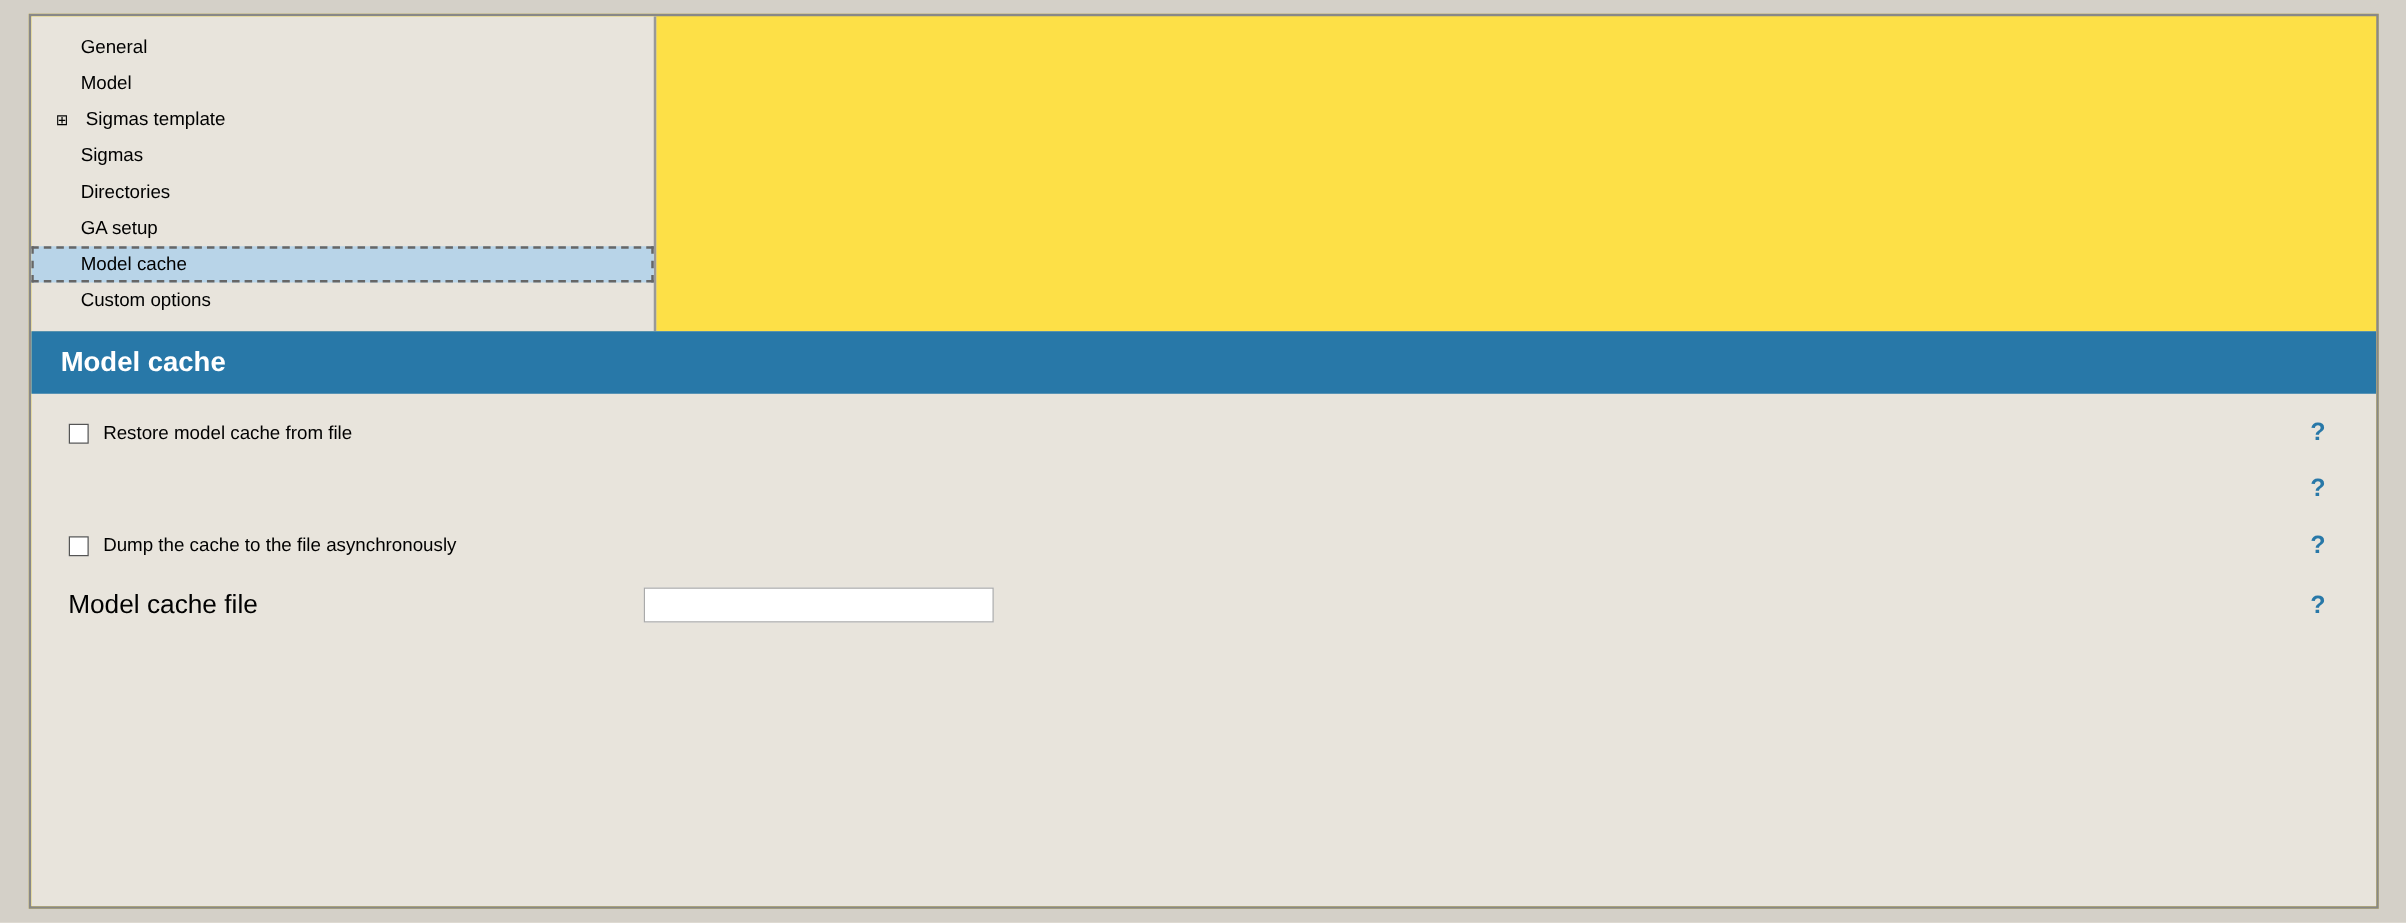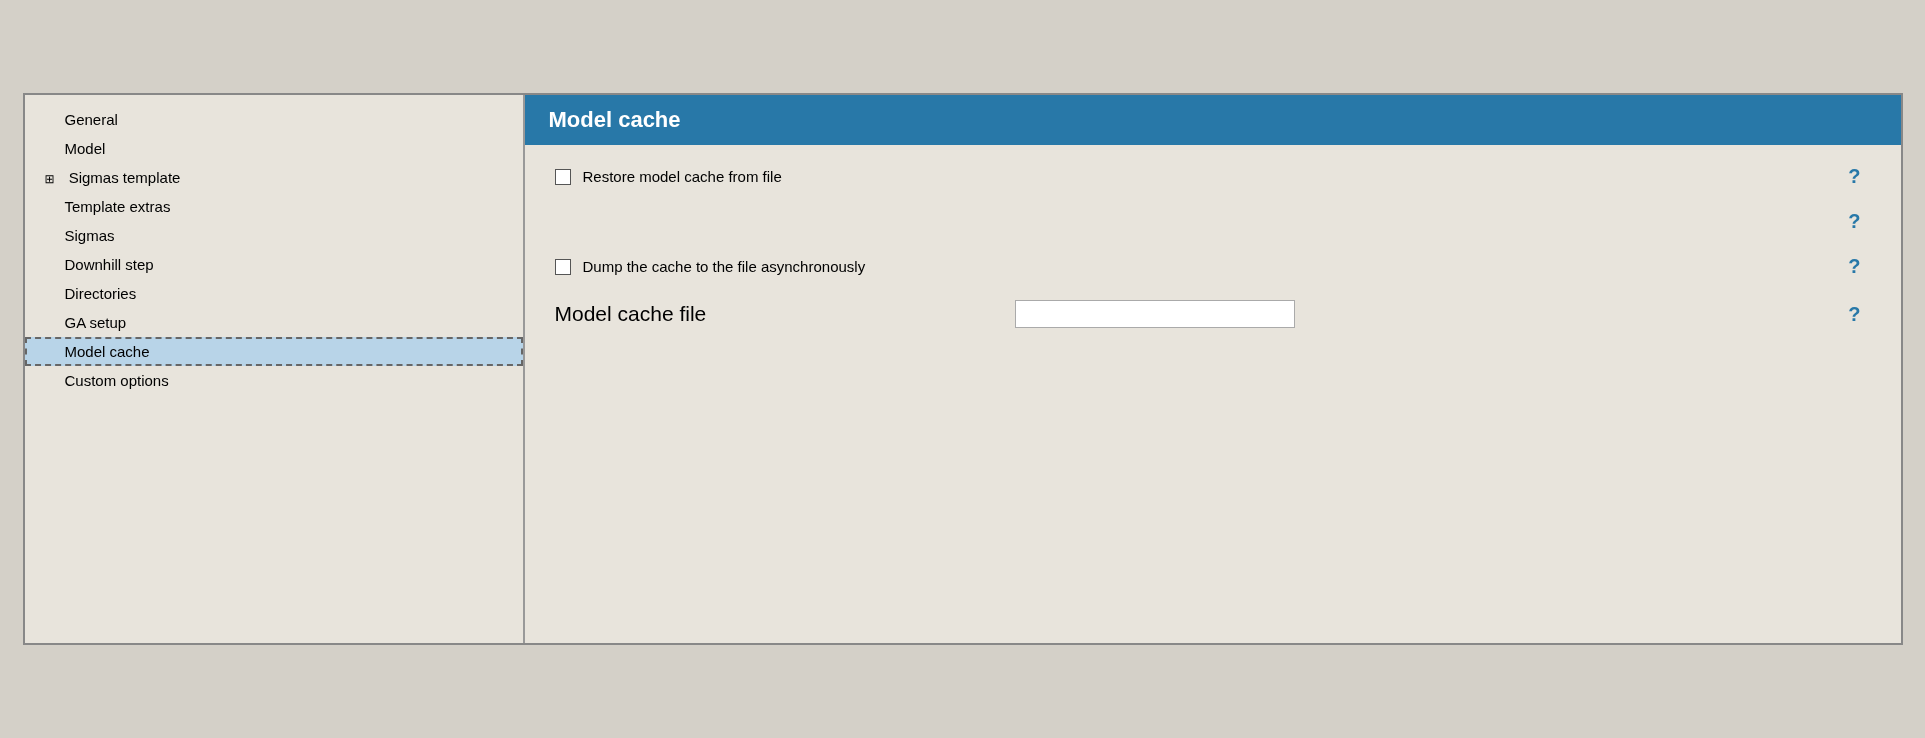--- a/index.html
+++ b/index.html
@@ -13,25 +13,26 @@
       font-size: 15px;
       background: #d4d0c8;
       display: flex;
       justify-content: center;
       align-items: center;
       min-height: 100vh;
     }
 
     .main-container {
       width: 1880px;
-      height: 552px;
+      height: 716px;
       border: 2px solid #888;
       display: flex;
-      background: #404040;
+      background: #fde047;
       overflow: hidden;
+      flex-direction: column;
     }
 
     
     .sidebar {
       width: 500px;
       background: #e8e4dc;
       border-right: 2px solid #999;
       padding: 10px 0;
       flex-shrink: 0;
     }
@@ -148,27 +149,21 @@
       <span>General</span>
     </div>
     <div class="sidebar-item">
       <span>Model</span>
     </div>
     <div class="sidebar-item with-expand">
       <span class="expand-icon">⊞</span>
       <span>Sigmas template</span>
     </div>
     <div class="sidebar-item">
-      <span>Template extras</span>
-    </div>
-    <div class="sidebar-item">
       <span>Sigmas</span>
-    </div>
-    <div class="sidebar-item">
-      <span>Downhill step</span>
     </div>
     <div class="sidebar-item">
       <span>Directories</span>
     </div>
     <div class="sidebar-item">
       <span>GA setup</span>
     </div>
     <div class="sidebar-item active">
       <span>Model cache</span>
     </div>

